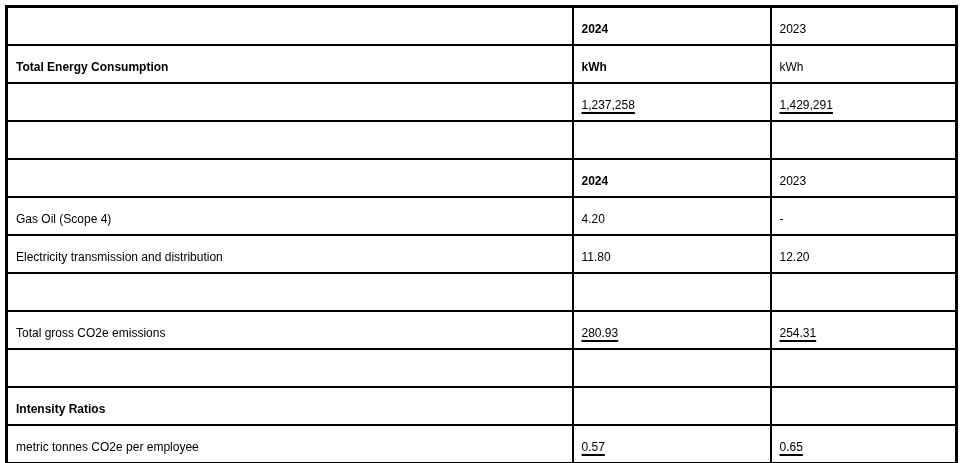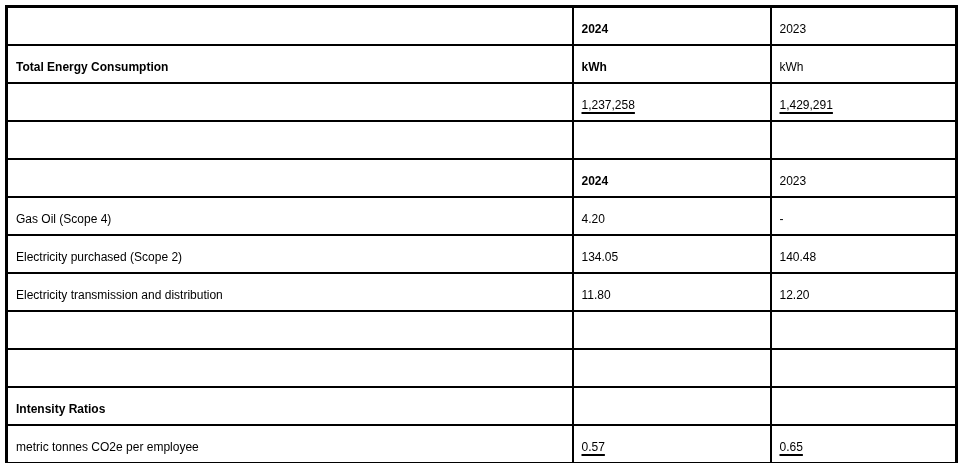--- a/index.html
+++ b/index.html
@@ -83,33 +83,33 @@
         <td></td>
         <td class="val b">2024</td>
         <td class="val">2023</td>
       </tr>
       <tr>
         <td>Gas Oil (Scope 4)</td>
         <td class="val">4.20</td>
         <td class="val">-</td>
       </tr>
       <tr>
-        <td>Electricity purchased (Scope 2)</td>
-        <td class="val">134.05</td>
-        <td class="val">140.48</td>
-      </tr>
-      <tr>
         <td>Electricity transmission and distribution</td>
         <td class="val">11.80</td>
         <td class="val">12.20</td>
       </tr>
       <tr>
         <td></td>
         <td class="val"></td>
         <td class="val"></td>
+      </tr>
+      <tr>
+        <td>Total gross CO2e emissions</td>
+        <td class="val u"><span>280.93</span></td>
+        <td class="val u"><span>254.31</span></td>
       </tr>
       <tr>
         <td></td>
         <td class="val"></td>
         <td class="val"></td>
       </tr>
       <tr>
         <td class="b">Intensity Ratios</td>
         <td class="val"></td>
         <td class="val"></td>

